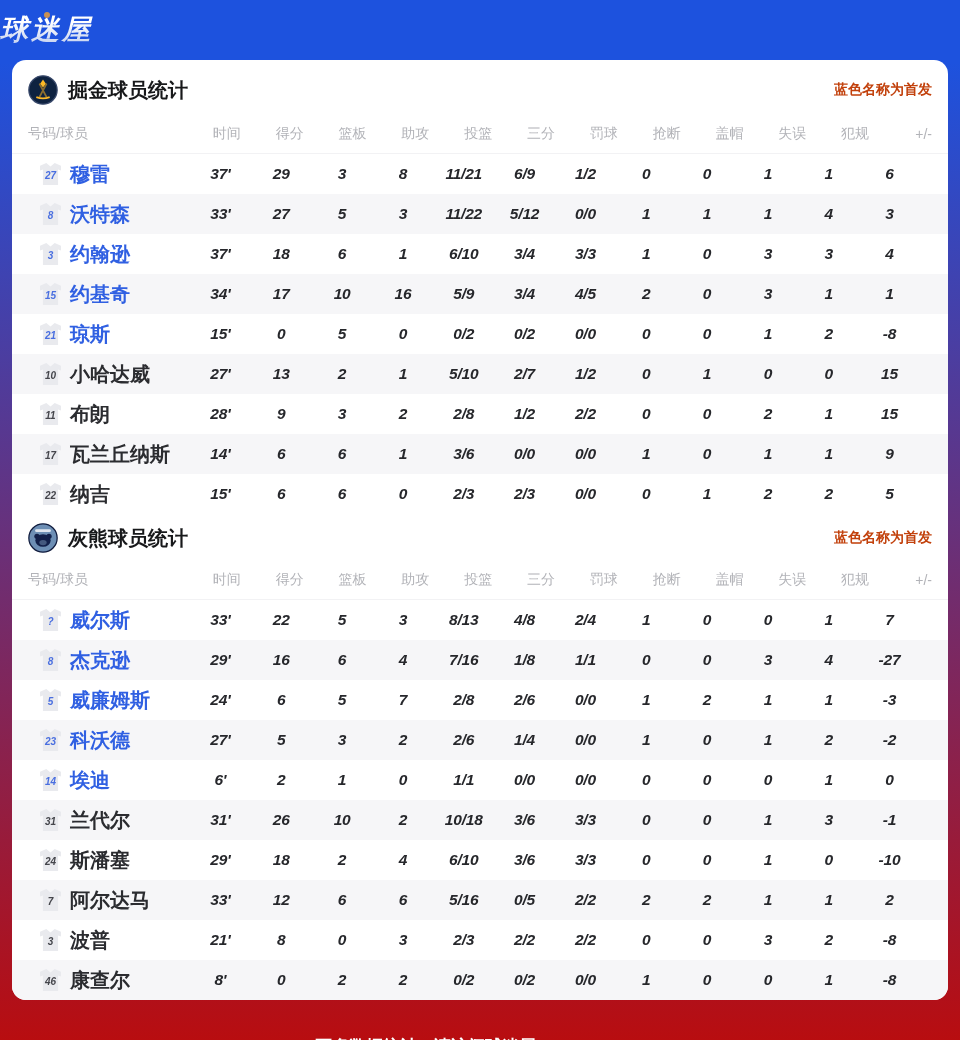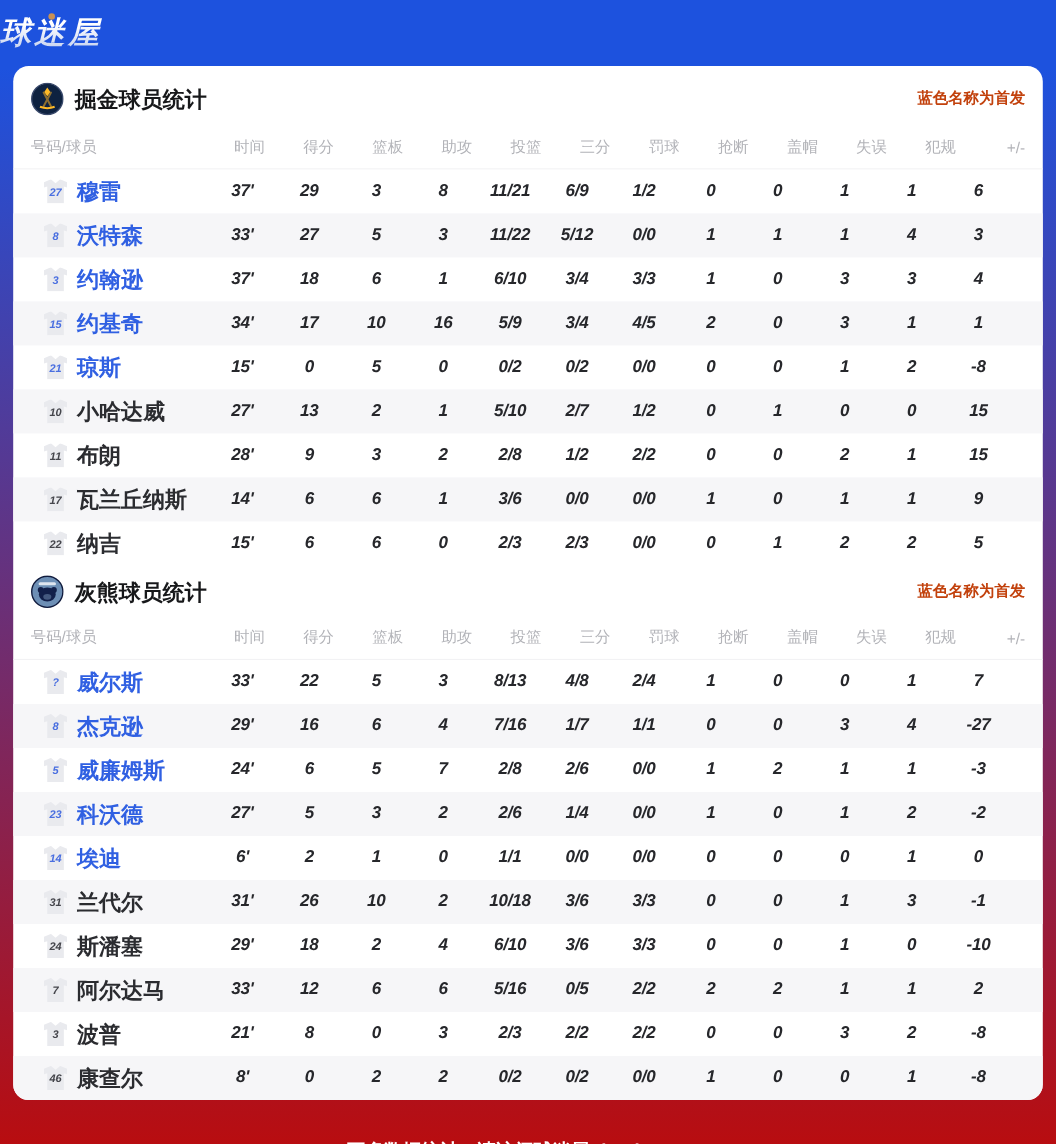--- a/index.html
+++ b/index.html
@@ -322,21 +322,21 @@
           <div class="tr alt">
             <div class="td td-player">
               <span class="jersey starter">8</span>
               <span class="pname starter">杰克逊</span>
             </div>
             <div class="td td-stat">29'</div>
             <div class="td td-stat">16</div>
             <div class="td td-stat">6</div>
             <div class="td td-stat">4</div>
             <div class="td td-stat">7/16</div>
-            <div class="td td-stat">1/7</div>
+            <div class="td td-stat">1/8</div>
             <div class="td td-stat">1/1</div>
             <div class="td td-stat">0</div>
             <div class="td td-stat">0</div>
             <div class="td td-stat">3</div>
             <div class="td td-stat">4</div>
             <div class="td td-stat">-27</div>
           </div>
           <div class="tr">
             <div class="td td-player">
               <span class="jersey starter">5</span>

